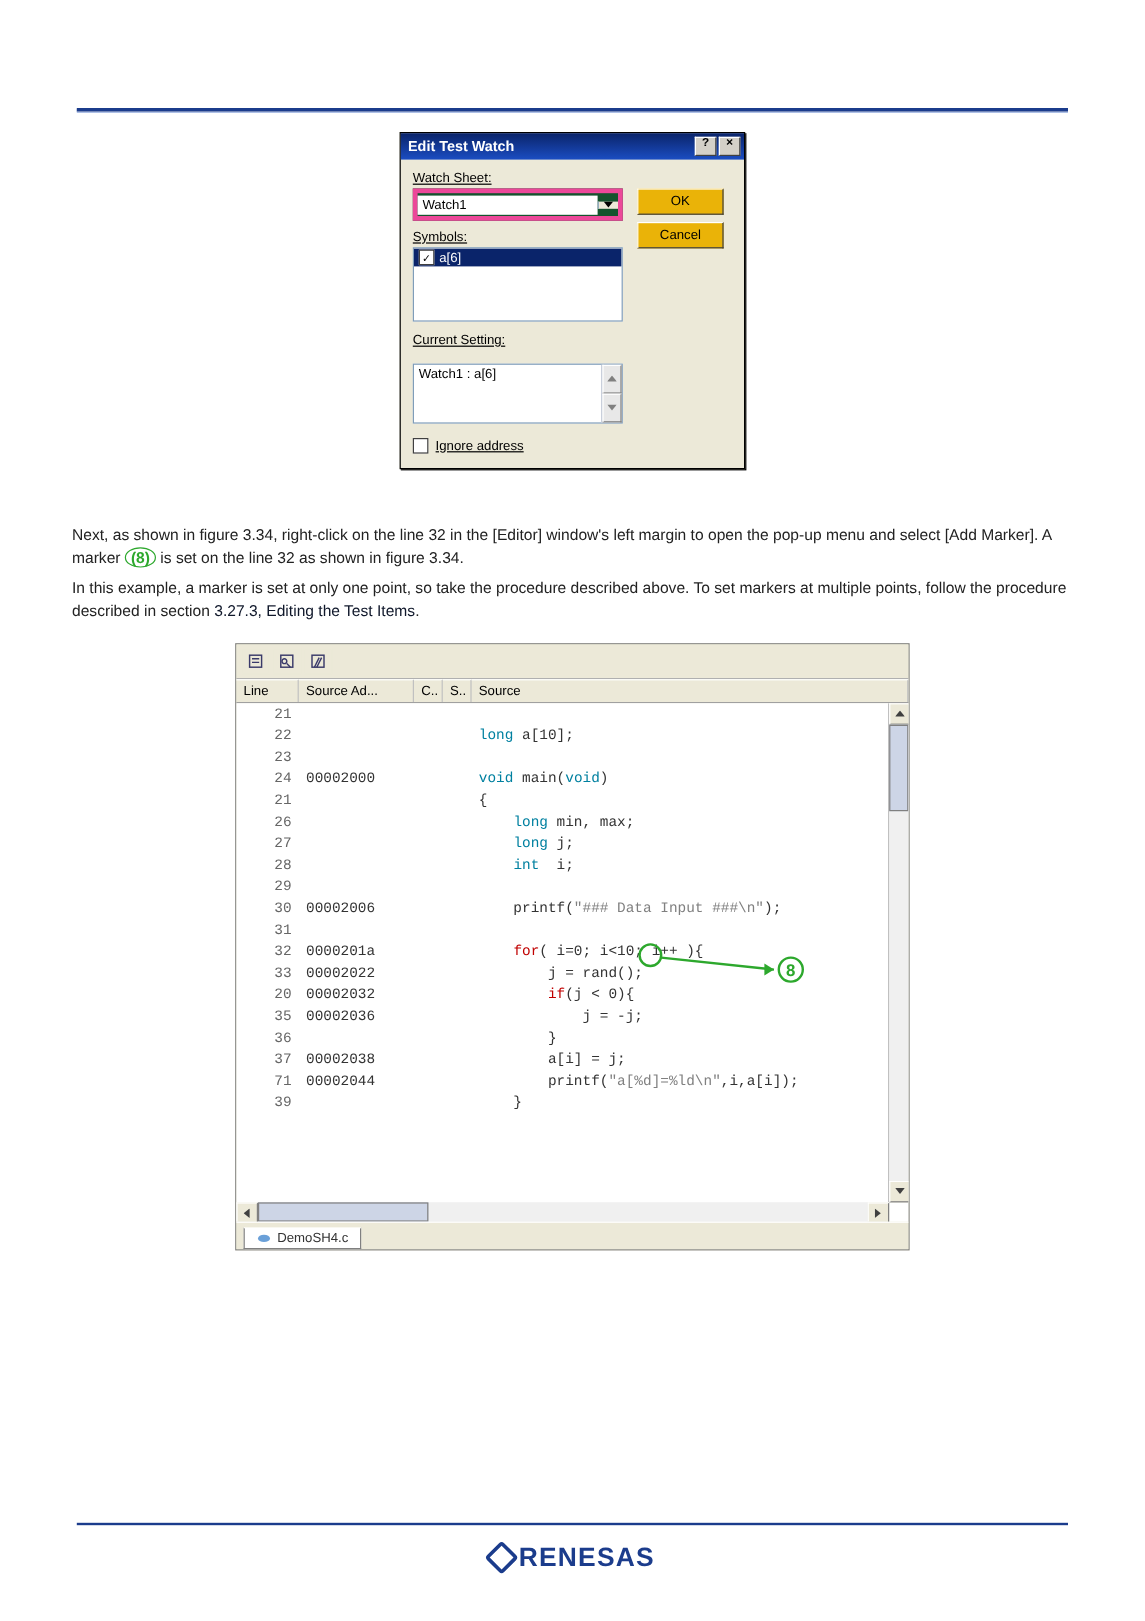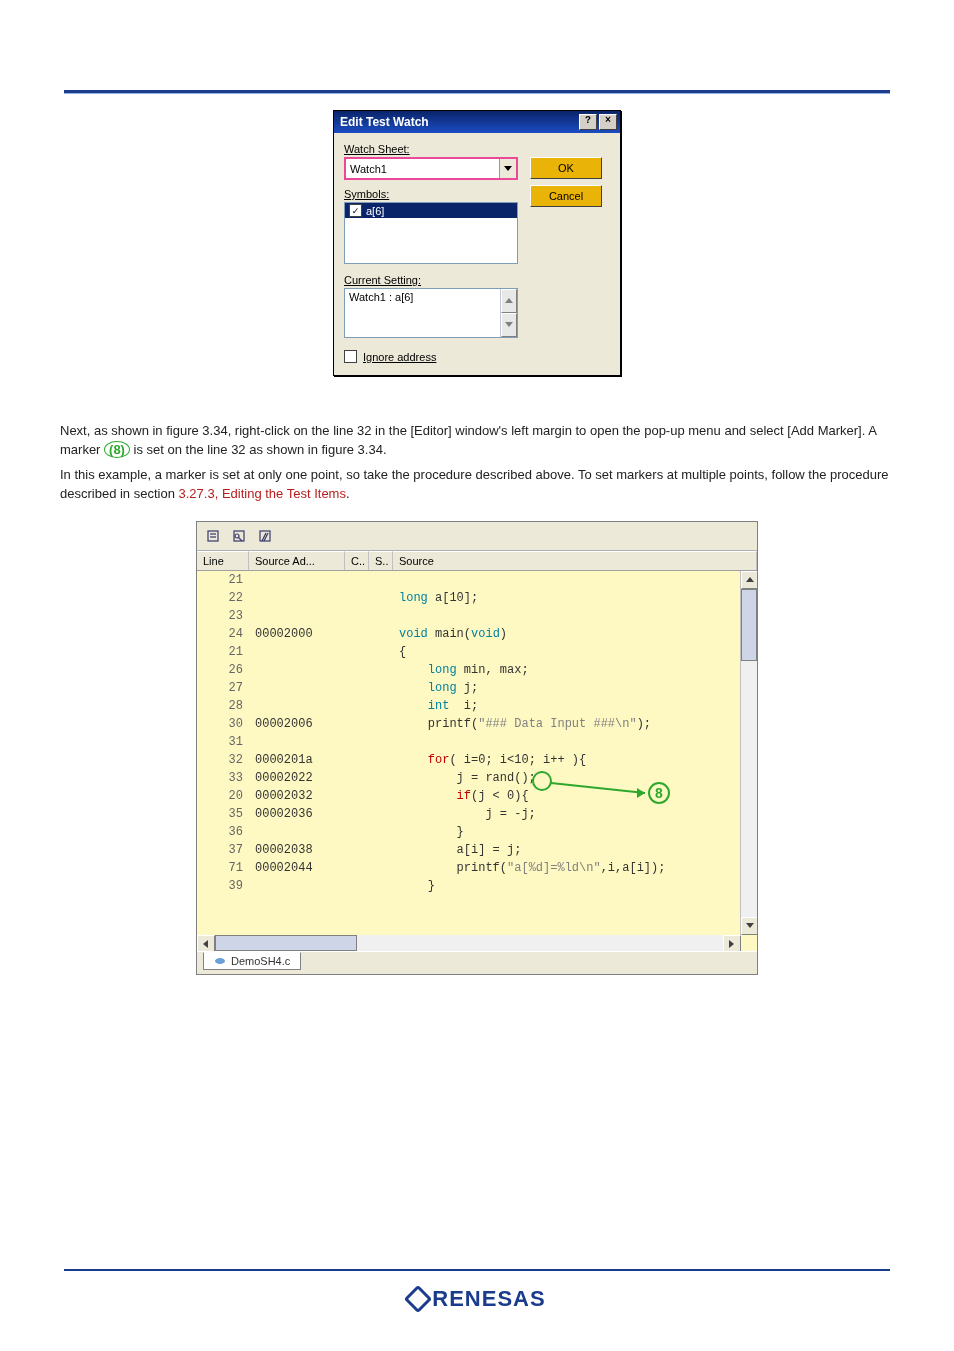--- a/index.html
+++ b/index.html
@@ -65,23 +65,24 @@
     padding: 10px 10px 12px 10px;
     display: grid;
     grid-template-columns: 1fr 80px;
     column-gap: 12px;
     row-gap: 6px;
     align-items: start;
   }
   .lbl { font-size: 11px; color: #000; }
   .combo {
     display: flex;
-    border: 2px solid #ec4899;
+    border: 4px solid #ec4899;
     background: #14532d;
     height: 19px;
+    align-items: center;
   }
   .combo input { border: none; flex: 1; font-size: 11px; padding: 2px 4px; background: #fff; }
   .combo .drop {
     width: 16px;
     border-left: 1px solid #7f9db9;
     background: #ece9d8;
     display: flex; align-items: center; justify-content: center;
   }
   .drop svg { fill: #000; }
   .winbtn {
@@ -200,23 +201,23 @@
     font-size: 11px;
     color: #000;
   }
   .cw-header div {
     padding: 3px 6px;
     border-right: 1px solid #c0c0c0;
     border-top: 1px solid #fff;
     white-space: nowrap; overflow: hidden;
   }
   .cw-body {
-    background: #fef9c3;
+    background: #ffffff;
     position: relative;
-    height: 380px;
+    height: 432px;
     overflow: hidden;
   }
   .cw-rows {
     font-family: "Courier New", monospace;
     font-size: 12px;
     line-height: 18px;
   }
   .cw-row div {
     padding: 0 6px;
     white-space: pre;
@@ -252,21 +253,21 @@
     display: flex;
   }
   .hscroll .track { flex: 1; background: #f0f0f0; position: relative; }
   .hscroll .thumb {
     position: absolute; top: 0; bottom: 0; left: 0; width: 140px;
     background: #cdd5e6; border: 1px solid #808080;
   }
   .cw-tab {
     height: 22px;
     display: flex;
-    align-items: flex-start;
+    align-items: flex-end;
     padding-left: 6px;
     background: #ece9d8;
     border-top: 1px solid #fff;
   }
   .cw-tab .tab {
     border: 1px solid #808080;
     border-top: 1px solid #fff;
     background: #fff;
     padding: 2px 10px;
     font-size: 11px;
@@ -347,21 +348,21 @@
 
           <div class="lbl underline" style="margin-top:8px;">Symbols:</div>
           <div class="listbox" style="margin-top:2px;">
             <div class="sel">
               <span class="chk">✓</span>
               <span>a[6]</span>
             </div>
           </div>
 
           <div class="lbl underline" style="margin-top:10px;">Current Setting:</div>
-          <div class="multiline" style="margin-top:2px;">
+          <div class="multiline" style="margin-top:13px;">
             <div class="txt">Watch1 : a[6]</div>
             <div class="spin">
               <div>
                   <svg width="8" height="6">
                     <polygon points="4,0 8,5 0,5"></polygon>
                   </svg>
                 </div>
               <div>
                   <svg width="8" height="6">
                     <polygon points="0,0 8,0 4,5"></polygon>
@@ -387,21 +388,21 @@
 
   <div class="body-text">
     <p>
       <span>Next, as shown in figure 3.34, right-click on the line 32 in the [Editor] window's left margin to open the pop-up menu and select [Add Marker].</span>
       <span> A marker </span>
       <span style="color:#2da82d; border:1.5px solid #2da82d; border-radius:50%; padding:0 4px; font-weight:bold;">(8)</span>
       <span> is set on the line 32 as shown in figure 3.34.</span>
     </p>
     <p class="indent figref">
       <span>In this example, a marker is set at only one point, so take the procedure described above. To set markers at multiple points, follow the procedure described in section</span>
-      <span style="color:#b91c1c;">3.27.3, Editing the Test Items</span><span>.</span>
+      <span style="color:#0f172a;">3.27.3, Editing the Test Items</span><span>.</span>
     </p>
   </div>
 
   <div class="code-window">
     <div class="cw-toolbar">
       <div class="tb-iconbtn">
         <svg width="14" height="14">
             <rect x="2" y="2" width="10" height="10"></rect>
             <line x1="4" y1="5" x2="10" y2="5"></line>
             <line x1="4" y1="8" x2="10" y2="8"></line>
@@ -481,20 +482,27 @@
             <div class="c-src">    <span class="tok-type">long</span> j;</div>
           </div>
           <div class="cw-row">
             <div class="c-line">28</div>
             <div class="c-addr"></div>
             <div></div>
             <div></div>
             <div class="c-src">    <span class="tok-type">int</span>  i;</div>
           </div>
           <div class="cw-row">
+            <div class="c-line">29</div>
+            <div class="c-addr"></div>
+            <div></div>
+            <div></div>
+            <div class="c-src"></div>
+          </div>
+          <div class="cw-row">
             <div class="c-line">30</div>
             <div class="c-addr">00002006</div>
             <div></div>
             <div></div>
             <div class="c-src">    printf(<span class="tok-str">"### Data Input ###\n"</span>);</div>
           </div>
           <div class="cw-row">
             <div class="c-line">31</div>
             <div class="c-addr"></div>
             <div></div>

